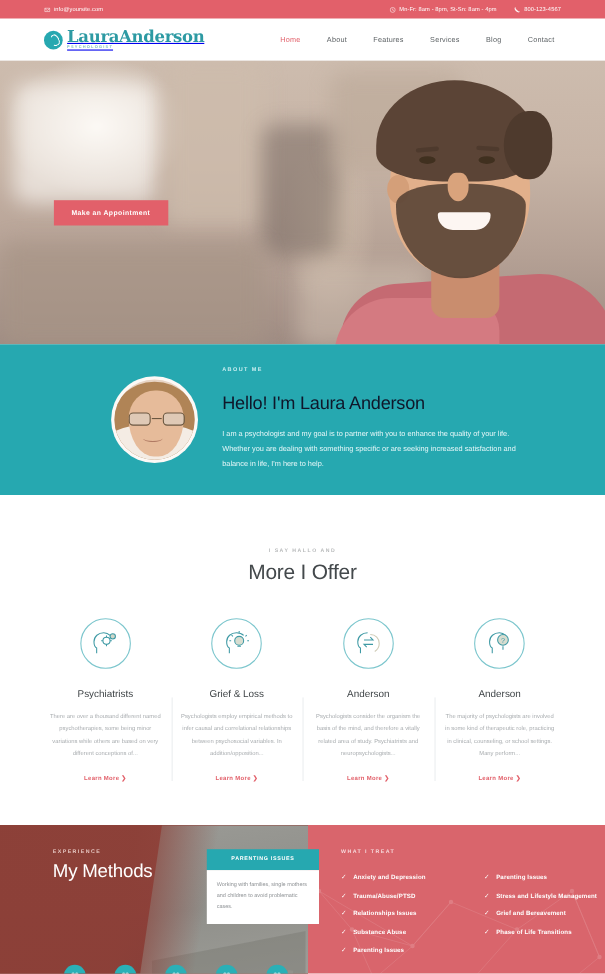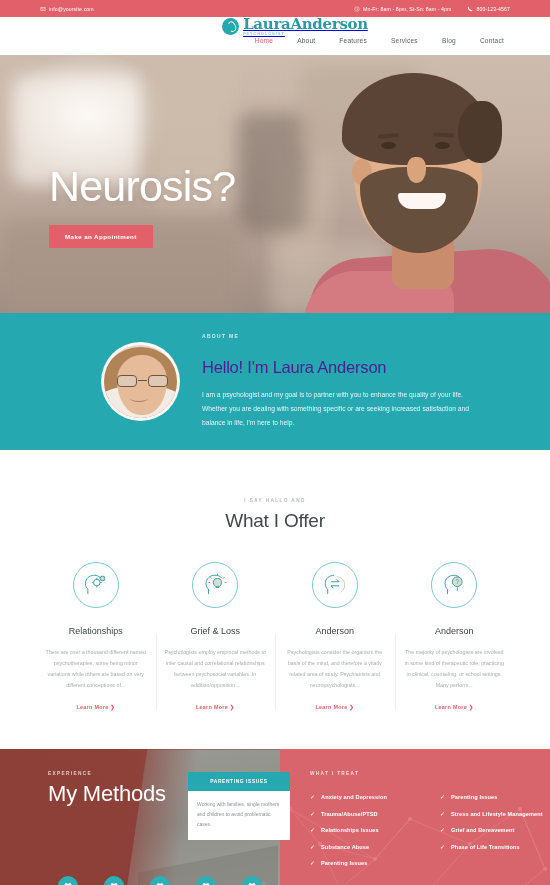--- a/index.html
+++ b/index.html
@@ -17,21 +17,21 @@
     font-size: 5.2px; letter-spacing: .1px;
   }
   .topbar .left { margin-left: 40px; display: flex; align-items: center; gap: 3px; }
   .topbar .right { margin-left: auto; margin-right: 40px; display: flex; align-items: center; gap: 16px; }
   .topbar .item { display: flex; align-items: center; gap: 3px; }
   .tb-ico { width: 6px; height: 6px; display: block; opacity: .95; }
 
   
   .header {
     height: 38px; background: #fff; display: flex; align-items: center;
-    position: relative; z-index: 5; flex-direction: column;
+    position: relative; z-index: 5;
   }
   .logo { margin-left: 40px; display: flex; align-items: center; gap: 4px; }
   .logo-mark {
     width: 17px; height: 17px; border-radius: 50%;
     background: #26a8b0; position: relative; flex: none;
   }
   .logo-mark::after {
     content: ""; position: absolute; left: 5.5px; top: 3px;
     width: 6px; height: 9px; border: 1.6px solid #fff;
     border-radius: 50% 50% 50% 50%/ 60% 60% 40% 40%;
@@ -184,21 +184,21 @@
   }
   .av-smile {
     position: absolute; left: 26px; top: 50px; width: 18px; height: 7px;
     border-bottom: 1.6px solid #b07a63; border-radius: 0 0 50% 50%;
   }
   .about-copy { margin-left: 22px; max-width: 272px; }
   .about-kicker {
     font-size: 5px; color: #cbeef0; letter-spacing: 1.3px; font-weight: bold;
   }
   .about-title {
-    font-size: 16.5px; color: #4c1d95; font-weight: normal; margin-top: 19px;
+    font-size: 16.5px; color: #0f172a; font-weight: normal; margin-top: 19px;
     letter-spacing: -.2px;
   }
   .about-text {
     margin-top: 11px; font-size: 6.7px; line-height: 2.05; color: #e6f7f8;
   }
 
   
   .offer { padding-top: 48px; background: #fff; }
   .sec-kicker {
     text-align: center; font-size: 4.7px; color: #b6b8b9;
@@ -261,21 +261,21 @@
   .mleg3 { left: 258px; top: 132px; width: 5px; height: 53px; transform: rotate(8deg); }
   .methods-tint {
     position: absolute; inset: 0;
     background: linear-gradient(100deg, rgba(140,64,56,.97) 0%, rgba(140,64,56,.9) 40%, rgba(140,64,56,0) 64%);
   }
   .methods-copy { position: absolute; left: 48px; top: 22px; }
   .m-kicker {
     font-size: 4.8px; color: #e7c8c3; letter-spacing: 1.3px; font-weight: bold;
   }
   .m-title {
-    font-size: 22px; color: #fff; font-weight: normal; margin-top: 5px;
+    font-size: 17px; color: #fff; font-weight: normal; margin-top: 5px;
     letter-spacing: -.2px;
   }
 
   .tooltip {
     position: absolute; left: 188px; top: 772px; width: 102px; z-index: 3;
   }
   .tt-head {
     background: #26a8b0; color: #fff; font-size: 4.9px; font-weight: bold;
     letter-spacing: .6px; text-align: center; padding: 7px 4px;
   }
@@ -385,21 +385,20 @@
       <div class="man-beard"></div>
       <div class="man-mouth"></div>
       <div class="man-nose"></div>
       <div class="man-eye eye-l"></div>
         <div class="man-eye eye-r"></div>
       <div class="man-brow brow-l"></div>
         <div class="man-brow brow-r"></div>
     </div>
   </div>
   <div class="hero-copy">
-    <h1 class="hero-title">Neurosis?</h1>
     <button class="hero-btn">Make an Appointment</button>
   </div>
 </div>
 
 <div class="about">
   <div class="avatar">
     <div class="av-hair"></div>
     <div class="av-scarf"></div>
     <div class="av-face"></div>
     <div class="av-glass">
@@ -410,33 +409,33 @@
   </div>
   <div class="about-copy">
     <div class="about-kicker">ABOUT ME</div>
     <h2 class="about-title">Hello! I'm Laura Anderson</h2>
     <div class="about-text">I am a psychologist and my goal is to partner with you to enhance the quality of your life. Whether you are dealing with something specific or are seeking increased satisfaction and balance in life, I'm here to help.</div>
   </div>
 </div>
 
 <div class="offer">
   <div class="sec-kicker">I SAY HALLO AND</div>
-  <h2 class="sec-title">What I Offer</h2>
+  <h2 class="sec-title">More I Offer</h2>
   <div class="cards">
 
     <div class="card">
       <div class="icon-circle">
         <svg width="26" height="26" viewBox="0 0 32 32" fill="none" stroke="#3f9aa5" stroke-width="1.2">
           <path d="M6 27v-6c-2-1-3-4-3-7 0-6 5-10 11-10 3 0 5 1 7 3"></path>
           <circle cx="17" cy="13" r="4"></circle>
             <circle cx="24" cy="8" r="3" fill="#cfd6c9" stroke="#3f9aa5"></circle>
           <path d="M17 9v-2M17 19v-2M13 13h-2M23 13h-2"></path>
         </svg>
       </div>
-      <h3 class="card-title">Relationships</h3>
+      <h3 class="card-title">Psychiatrists</h3>
       <p class="card-text">There are over a thousand different named psychotherapies, some being minor variations while others are based on very different conceptions of...</p>
       <a href="#" class="card-link"><span>Learn More</span> ❯</a>
     </div>
 
     <div class="card">
       <div class="icon-circle">
         <svg width="26" height="26" viewBox="0 0 32 32" fill="none" stroke="#3f9aa5" stroke-width="1.2">
           <path d="M8 27v-6c-2-1-3-4-3-7 0-6 5-10 11-10 3 0 6 1 8 3"></path>
           <circle cx="19" cy="13" r="5" fill="#d8ddd0" stroke="#3f9aa5"></circle>
           <path d="M17 19h4M19 4v-2M12 8l-1.5-1.5M26 8l1.5-1.5M10 13H8M30 13h-2"></path>

